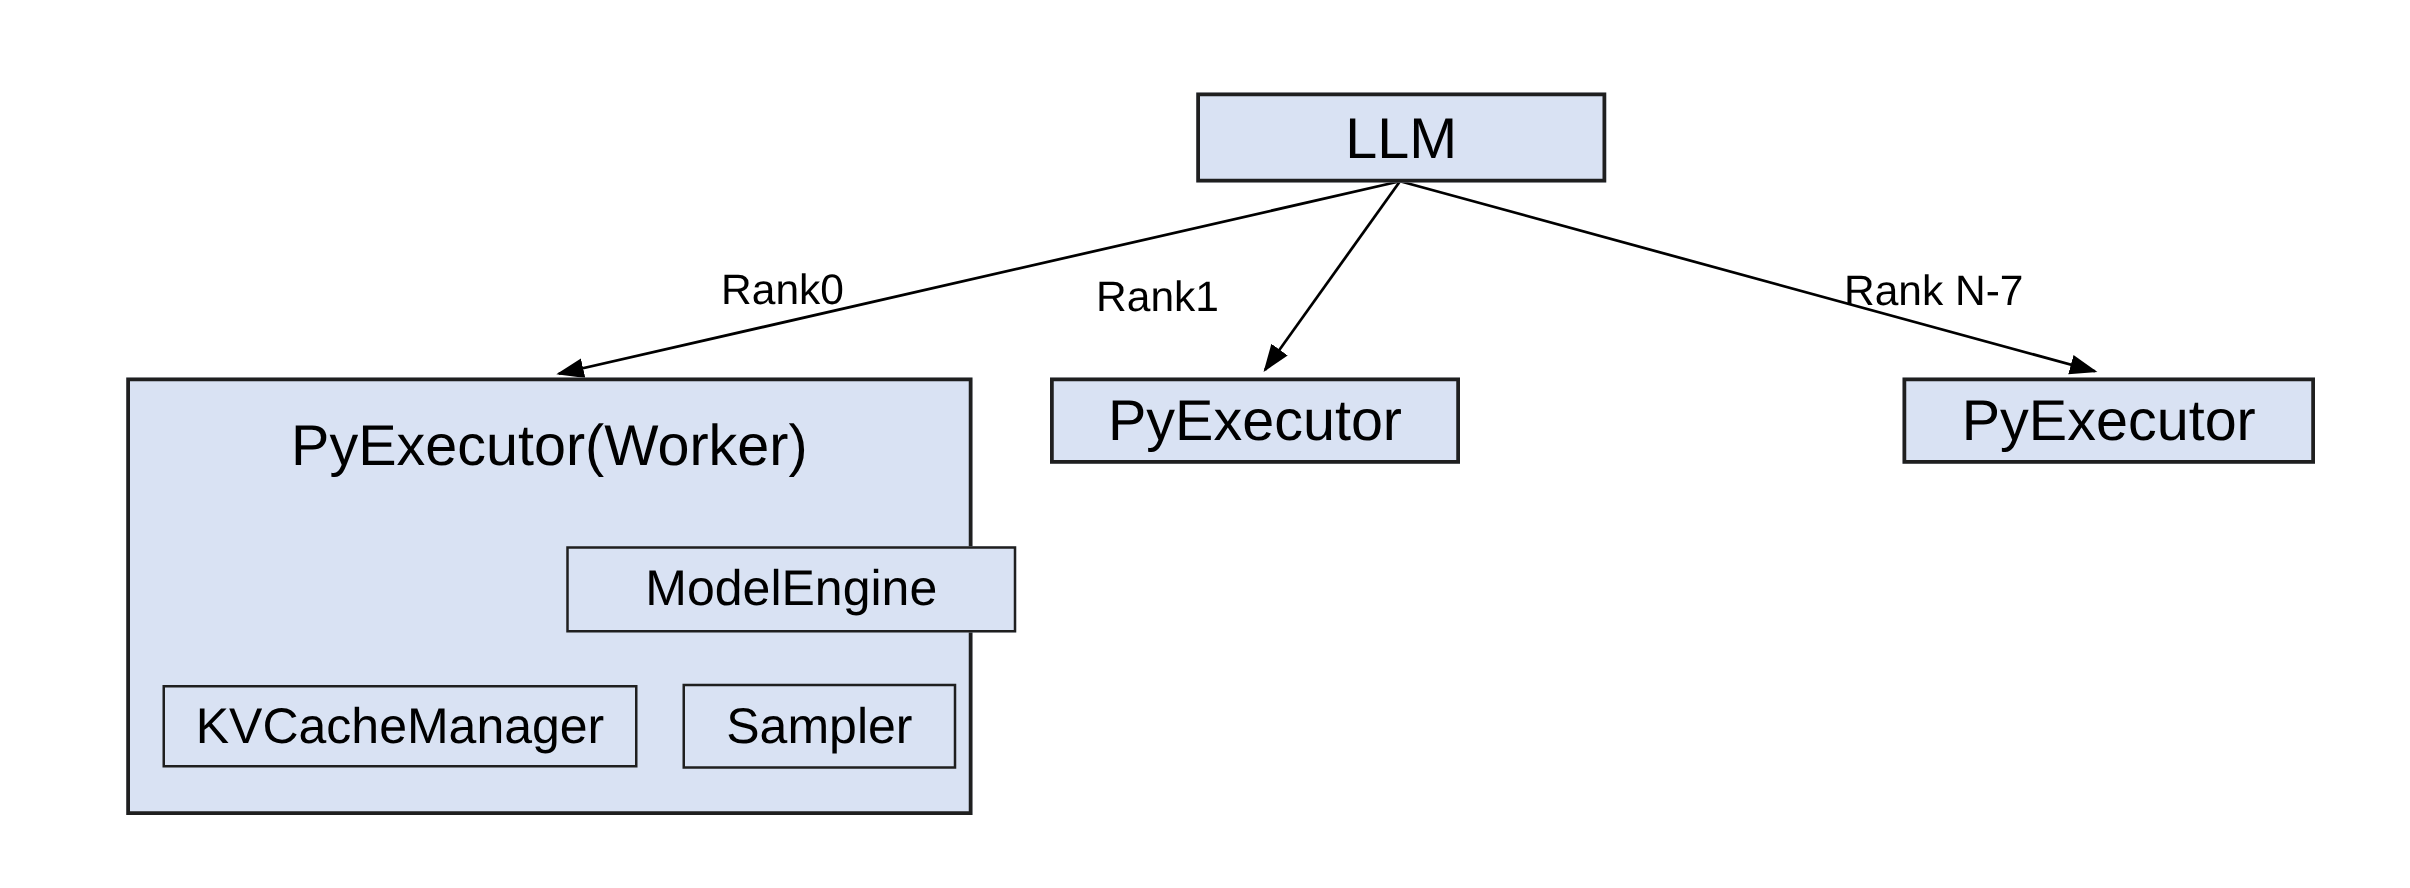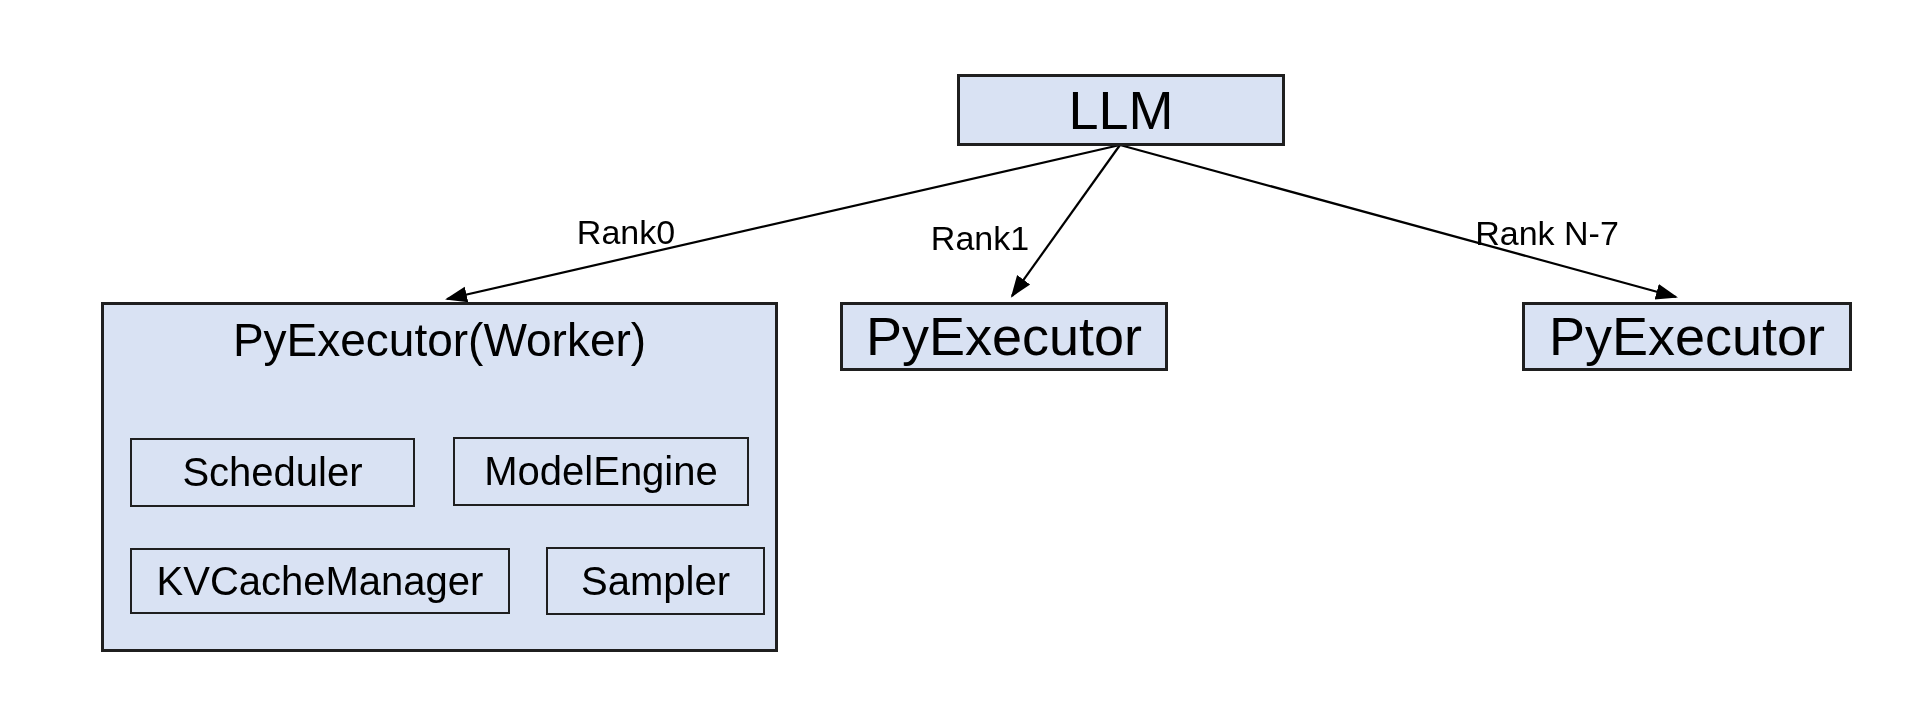--- a/index.html
+++ b/index.html
@@ -38,60 +38,60 @@
   }
   .node {
     position: absolute;
     background: var(--node-fill);
     border: 3px solid var(--node-border);
     display: flex;
     align-items: center;
     justify-content: center;
   }
   .node-title {
-    font-size: 54px;
+    font-size: 46px;
     line-height: 1.15;
     white-space: nowrap;
   }
   .llm-node        { left: 957px;  top: 74px;  width: 328px; height: 72px; }
   .worker-node     { left: 101px;  top: 302px; width: 677px; height: 350px;
                      display: block; }
   .worker-node .worker-title {
-    margin-top: 9px;
+    margin-top: 25px;
     text-align: center;
     font-size: 46px;
     line-height: 1.15;
     white-space: nowrap;
   }
   .pyexec-mid      { left: 840px;  top: 302px; width: 328px; height: 69px; }
   .pyexec-right    { left: 1522px; top: 302px; width: 330px; height: 69px; }
   .inner-node {
     position: absolute;
     background: var(--node-fill);
     border: 2px solid var(--node-border);
     display: flex;
     align-items: center;
     justify-content: center;
     font-size: 40px;
     white-space: nowrap;
   }
   .inner-scheduler  { left: 26px;  top: 133px; width: 285px; height: 69px; }
-  .inner-engine     { left: 349px; top: 132px; width: 296px; height: 69px; }
+  .inner-engine     { left: 349px; top: 132px; width: 360px; height: 69px; }
   .inner-kvcache    { left: 26px;  top: 243px; width: 380px; height: 66px; }
   .inner-sampler    { left: 442px; top: 242px; width: 219px; height: 68px; }
   .edge-label {
     position: absolute;
     font-size: 34px;
     line-height: 1;
     white-space: nowrap;
     transform: translateX(-50%);
     margin-left: 10px;
   }
   .label-rank0  { left: 616px;  top: 215px; }
-  .label-rank1  { left: 970px;  top: 221px; }
+  .label-rank1  { left: 916px;  top: 221px; }
   .label-rankn  { left: 1537px; top: 216px; }
 </style>
 </head>
 <body>
 
 <div class="stage">
 
   <svg class="arrows" viewBox="0 0 1928 710" xmlns="http://www.w3.org/2000/svg" aria-hidden="true">
     <defs>
       <marker id="ah" markerUnits="userSpaceOnUse" markerWidth="26" markerHeight="20" refX="20" refY="10" orient="auto">
@@ -107,21 +107,20 @@
     <span class="node-title">LLM</span>
   </div>
 
   <div class="edge-label label-rank0">Rank0</div>
   <div class="edge-label label-rank1">Rank1</div>
   <div class="edge-label label-rankn">Rank N-7</div>
 
   <div class="node worker-node">
     <div class="worker-title">PyExecutor(Worker)</div>
 
-    <div class="inner-node inner-scheduler">Scheduler</div>
     <div class="inner-node inner-engine">ModelEngine</div>
     <div class="inner-node inner-sampler">Sampler</div>
     <div class="inner-node inner-kvcache">KVCacheManager</div>
   </div>
 
   <div class="node pyexec-mid">
     <span class="node-title">PyExecutor</span>
   </div>
 
   <div class="node pyexec-right">

